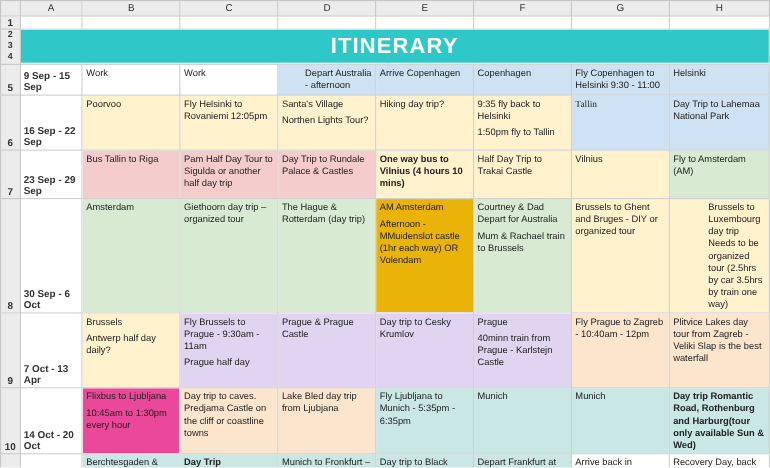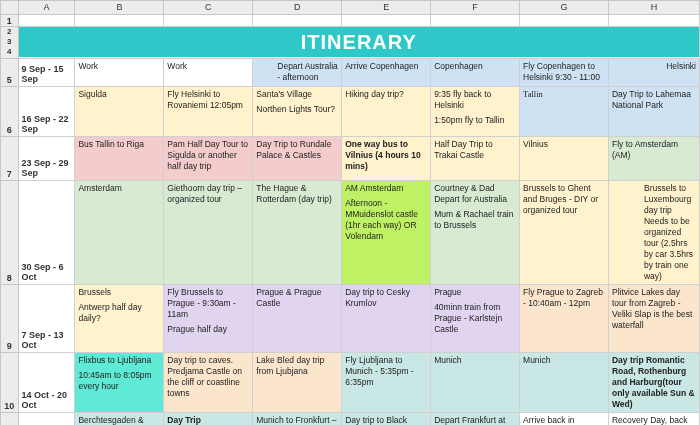--- a/index.html
+++ b/index.html
@@ -91,31 +91,31 @@
           </td>
           <td class="cell" style="background: rgb(207, 226, 243); margin-left: 25px;">
             <div class="p">Arrive Copenhagen</div>
           </td>
           <td class="cell" style="background: rgb(207, 226, 243);">
             <div class="p">Copenhagen</div>
           </td>
           <td class="cell" style="background: rgb(207, 226, 243); margin-top: 24px;">
             <div class="p">Fly Copenhagen to Helsinki 9:30 - 11:00</div>
           </td>
-          <td class="cell" style="background: rgb(207, 226, 243); text-align: right;">
+          <td class="cell" style="background: rgb(207, 226, 243);">
             <div class="p">Helsinki</div>
           </td>
         </tr>
         <tr style="height: 50px;">
           <th class="rowhdr">
             <div>6</div>
           </th>
           <td class="weekcell">16 Sep - 22 Sep</td>
           <td class="cell" style="background: rgb(255, 242, 204);">
-            <div class="p">Sigulda</div>
+            <div class="p">Poorvoo</div>
           </td>
           <td class="cell" style="background: rgb(255, 242, 204);">
             <div class="p">Fly Helsinki to Rovaniemi 12:05pm</div>
           </td>
           <td class="cell" style="background: rgb(255, 242, 204);">
             <div class="p">Santa's Village</div>
             <div class="p">Northen Lights Tour?</div>
           </td>
           <td class="cell" style="background: rgb(255, 242, 204);">
             <div class="p">Hiking day trip?</div>
@@ -165,40 +165,40 @@
           <td class="weekcell">30 Sep - 6 Oct</td>
           <td class="cell" style="background: rgb(217, 234, 211);">
             <div class="p">Amsterdam</div>
           </td>
           <td class="cell" style="background: rgb(217, 234, 211);">
             <div class="p">Giethoorn day trip – organized tour</div>
           </td>
           <td class="cell" style="background: rgb(217, 234, 211);">
             <div class="p">The Hague &amp; Rotterdam (day trip)</div>
           </td>
-          <td class="cell" style="background: #bef264;">
+          <td class="cell" style="background: #eab308;">
             <div class="p">AM Amsterdam</div>
             <div class="p">Afternoon - MMuidenslot castle (1hr each way) OR Volendam</div>
           </td>
           <td class="cell" style="background: rgb(217, 234, 211);">
             <div class="p">Courtney &amp; Dad Depart for Australia</div>
             <div class="p">Mum &amp; Rachael train to Brussels</div>
           </td>
           <td class="cell" style="background: rgb(255, 242, 204);">
             <div class="p">Brussels to Ghent and Bruges - DIY or organized tour</div>
           </td>
           <td class="cell" style="background: rgb(255, 242, 204); padding-left: 35px;">
             <div class="p">Brussels to Luxembourg day trip Needs to be organized tour (2.5hrs by car 3.5hrs by train one way)</div>
           </td>
         </tr>
         <tr style="height: 68px;">
           <th class="rowhdr">
             <div>9</div>
           </th>
-          <td class="weekcell">7 Sep - 13 Oct</td>
+          <td class="weekcell">7 Oct - 13 Apr</td>
           <td class="cell" style="background: rgb(255, 242, 204);">
             <div class="p">Brussels</div>
             <div class="p">Antwerp half day daily?</div>
           </td>
           <td class="cell" style="background: rgb(224, 212, 240);">
             <div class="p">Fly Brussels to Prague - 9:30am - 11am</div>
             <div class="p">Prague half day</div>
           </td>
           <td class="cell" style="background: rgb(224, 212, 240);">
             <div class="p">Prague &amp; Prague Castle</div>
@@ -215,23 +215,23 @@
           </td>
           <td class="cell" style="background: rgb(252, 229, 205);">
             <div class="p">Plitvice Lakes day tour from Zagreb - Veliki Slap is the best waterfall</div>
           </td>
         </tr>
         <tr style="height: 52px;">
           <th class="rowhdr">
             <div>10</div>
           </th>
           <td class="weekcell">14 Oct - 20 Oct</td>
-          <td class="cell" style="background: #5eead4;">
+          <td class="cell" style="background: #ec4899;">
             <div class="p">Flixbus to Ljubljana</div>
-            <div class="p">10:45am to 8:05pm every hour</div>
+            <div class="p">10:45am to 1:30pm every hour</div>
           </td>
           <td class="cell" style="background: rgb(252, 229, 205);">
             <div class="p">Day trip to caves. Predjama Castle on the cliff or coastline towns</div>
           </td>
           <td class="cell" style="background: rgb(252, 229, 205);">
             <div class="p">Lake Bled day trip from Ljubjana</div>
           </td>
           <td class="cell" style="background: rgb(201, 231, 229);">
             <div class="p">Fly Ljubljana to Munich - 5:35pm - 6:35pm</div>
           </td>

